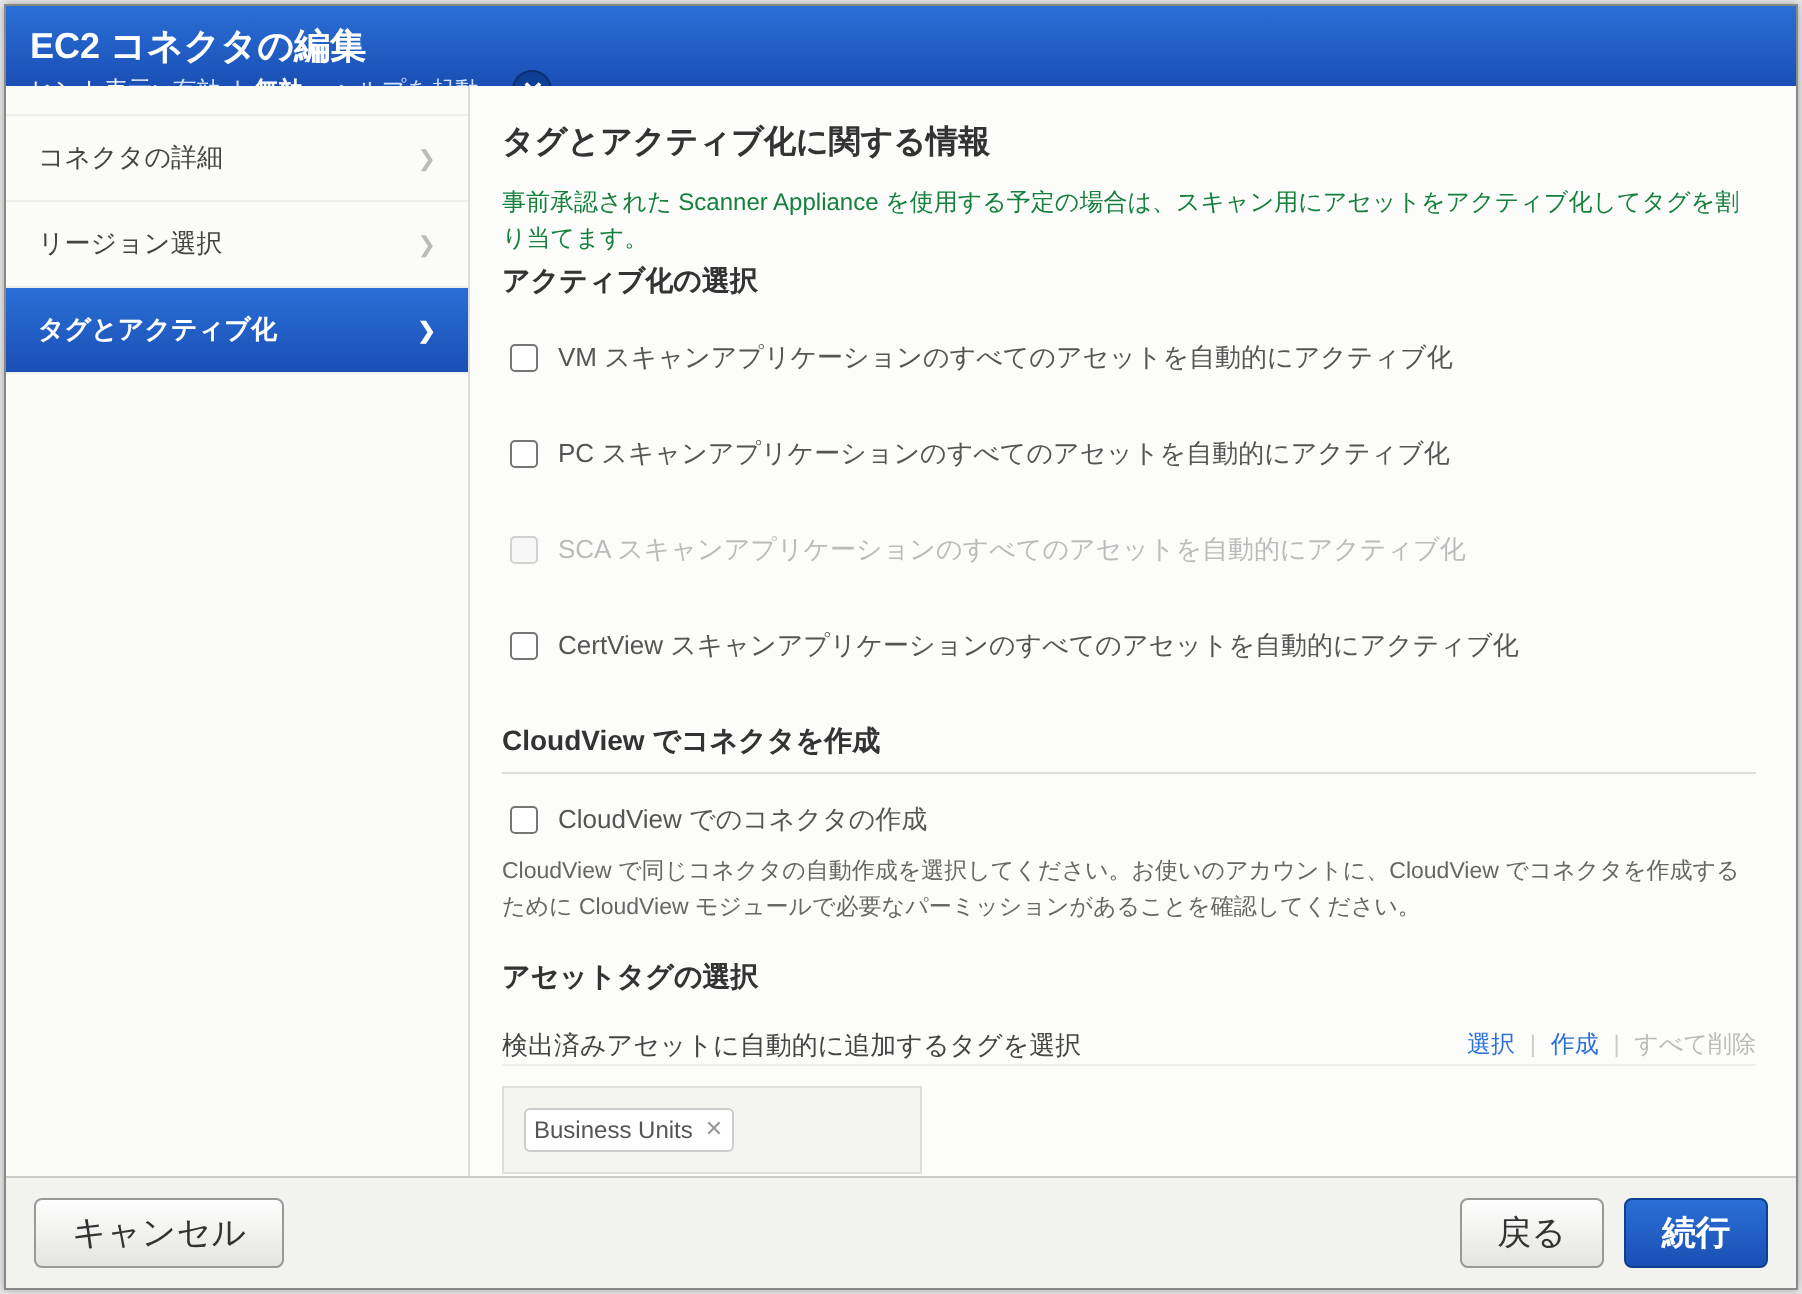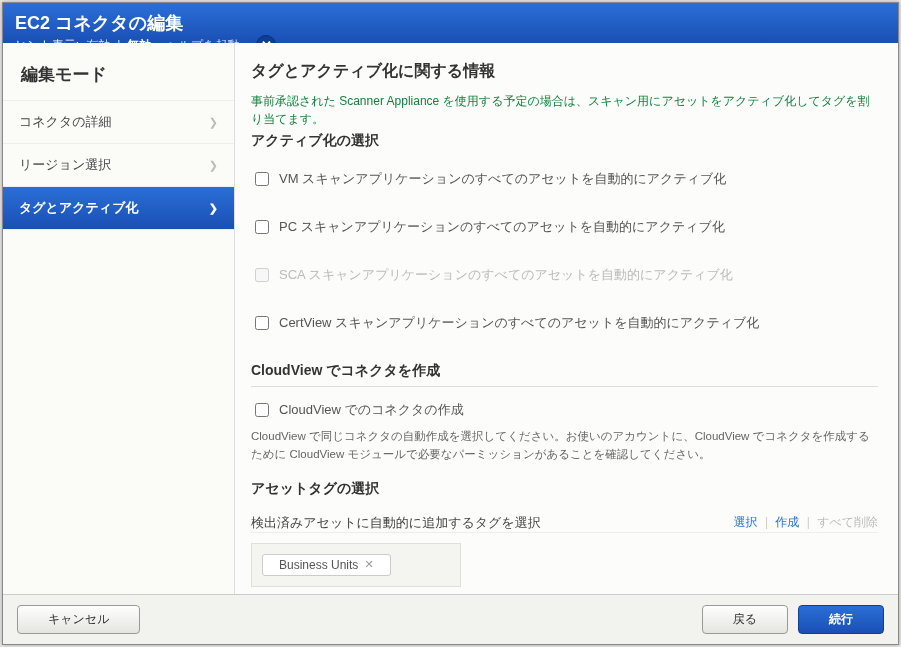--- a/index.html
+++ b/index.html
@@ -180,37 +180,37 @@
     min-height: 36px;
     width: 210px;
     border: 1px solid #e0e0da;
   }
   .tag-chip {
     display: inline-flex;
     align-items: center;
     background: #fff;
     border: 1px solid #ccc;
     border-radius: 3px;
-    padding: 3px 16px;
+    padding: 3px 4px;
     font-size: 12px;
     color: #555;
     gap: 6px;
   }
   .tag-chip .x { color: #999; cursor: pointer; font-size: 11px; }
   .footer {
     border-top: 1px solid #ccc;
     background: #f2f2ee;
     padding: 10px 14px;
     display: flex;
     justify-content: space-between;
     align-items: center;
   }
   .btn {
-    font-size: 12px;
-    padding: 5px 30px;
+    font-size: 17px;
+    padding: 5px 18px;
     border-radius: 4px;
     border: 1px solid #999;
     background: linear-gradient(to bottom, #fefefe, #e4e4e0);
     cursor: pointer;
     color: #333;
   }
   .btn-primary {
     background: linear-gradient(to bottom, #2a6fd6, #1a4fb5);
     border: 1px solid #0d3f94;
     color: #fff;
@@ -233,21 +233,20 @@
       <a style="margin-left:8px">ヘルプを起動</a>
       <div class="close-btn">
         <span>✕</span>
       </div>
     </div>
   </div>
 
   <div class="body">
 
     <div class="sidebar">
-      <div class="sidebar-title">編集モード</div>
 
       <div class="nav-item">
         <span>コネクタの詳細</span>
         <span class="chev">❯</span>
       </div>
       <div class="nav-item">
         <span>リージョン選択</span>
         <span class="chev">❯</span>
       </div>
       <div class="nav-item active">

